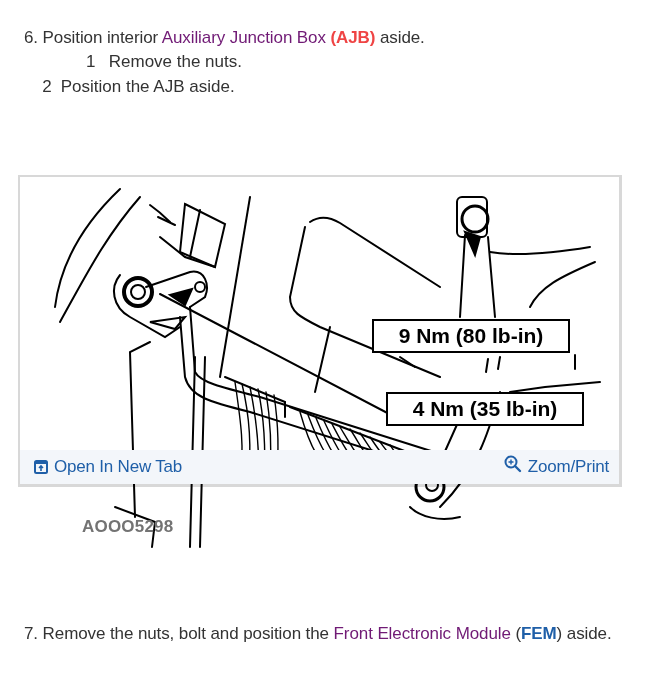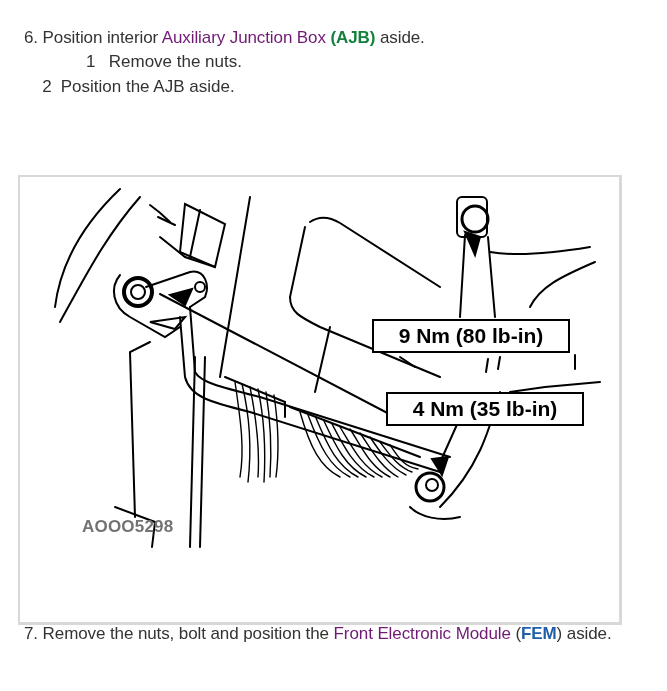--- a/index.html
+++ b/index.html
@@ -6,29 +6,29 @@
     body {
       width: 667px; height: 691px; position: relative; overflow: hidden;
       font-family: "Liberation Sans", "DejaVu Sans", sans-serif;
       color: #333333;
     }
     .step {
       position: absolute; left: 24px; font-size: 17px; line-height: 22px;
       color: #333333; letter-spacing: -0.1px; white-space: nowrap;
     }
     .step a { color: #701a75; text-decoration: none; }
-    .step b { font-weight: bold; color: #15803d; }
+    .step b { font-weight: bold; color: #ef4444; }
     .step b.blue { color: #1f5fa8; }
     .substep {
       position: absolute; left: 38px; font-size: 17px; line-height: 22px;
       color: #333333; white-space: nowrap;
     }
     .substep .num { display: inline-block; width: 18px; }
     .figure {
-      position: absolute; left: 18px; top: 175px; width: 604px; height: 450px;
+      position: absolute; left: 18px; top: 175px; width: 604px; height: 312px;
       border: 2px solid #d8d8d8; border-right-width: 3px; border-bottom-width: 3px;
       background: #ffffff; box-sizing: border-box; padding-left: 16px;
     }
     .figure svg { position: absolute; left: 0; top: 0; }
     .fig-id {
       position: absolute; left: 24px; top: 340px; font-size: 17px; font-weight: bold;
       color: #737373; font-family: "Liberation Sans", sans-serif; letter-spacing: 0.2px; margin-left: 38px;
     }
     .torque {
       position: absolute; border: 2px solid #000; background: #fff;
@@ -143,20 +143,38 @@
     <path d="M468 182 L466 195"></path>
     <path d="M480 180 L478 192"></path>
     <path d="M555 178 L555 192"></path>
   </svg>
 
   <div class="torque" style="left:352px; top:142px; width:198px; height:34px;">9 Nm (80 lb-in)</div>
   <div class="torque" style="left:366px; top:203px; width:198px; height:34px;margin-top:12px;">4 Nm (35 lb-in)</div>
 
   <div class="fig-id">AOOO5298</div>
 
+  <div class="fig-footer">
+    <a class="link">
+      <svg width="14" height="14" viewBox="0 0 14 14">
+        <rect x="1" y="1" width="12" height="12" rx="1.5" fill="none" stroke="#1f5fa8" stroke-width="2"></rect>
+        <rect x="1" y="1" width="12" height="3" fill="#1f5fa8"></rect>
+        <path d="M7 11 L7 6 M5 8 L7 6 L9 8" stroke="#1f5fa8" stroke-width="1.6" fill="none"></path>
+      </svg>
+      <span>Open In New Tab</span>
+    </a>
+    <a class="link">
+      <svg width="18" height="18" viewBox="0 0 18 18" style="margin-top:-6px;">
+        <circle cx="7" cy="7" r="5.5" fill="none" stroke="#1f5fa8" stroke-width="2"></circle>
+        <path d="M11 11 L16 16" stroke="#1f5fa8" stroke-width="2.4" stroke-linecap="round"></path>
+        <path d="M7 4.5 L7 9.5 M4.5 7 L9.5 7" stroke="#1f5fa8" stroke-width="1.4"></path>
+      </svg>
+      <span>Zoom/Print</span>
+    </a>
+  </div>
 </div>
 
 <div class="step" style="top:623px;">
   <span>7.</span>
   <span>Remove the nuts, bolt and position the</span>
   <a>Front Electronic Module</a>
   <span>(</span><b class="blue">FEM</b><span>)</span>
   <span>aside.</span>
 </div>
 

